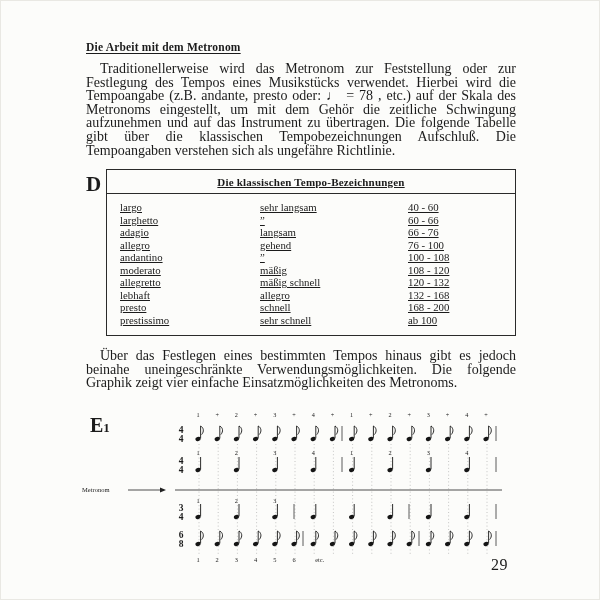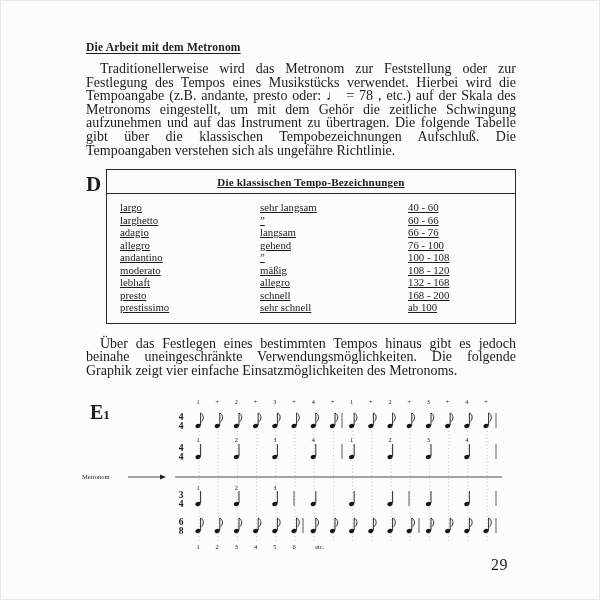--- a/index.html
+++ b/index.html
@@ -68,20 +68,25 @@
             </div>
             <div class="trow">
               <div class="tcell tcell-name">andantino</div>
               <div class="tcell tcell-desc">”</div>
               <div class="tcell tcell-range">100 - 108</div>
             </div>
             <div class="trow">
               <div class="tcell tcell-name">moderato</div>
               <div class="tcell tcell-desc">mäßig</div>
               <div class="tcell tcell-range">108 - 120</div>
+            </div>
+            <div class="trow">
+              <div class="tcell tcell-name">allegretto</div>
+              <div class="tcell tcell-desc">mäßig schnell</div>
+              <div class="tcell tcell-range">120 - 132</div>
             </div>
             <div class="trow">
               <div class="tcell tcell-desc">lebhaft</div>
               <div class="tcell tcell-name">allegro</div>
               <div class="tcell tcell-range">132 - 168</div>
             </div>
             <div class="trow">
               <div class="tcell tcell-name">presto</div>
               <div class="tcell tcell-desc">schnell</div>
               <div class="tcell tcell-range">168 - 200</div>

